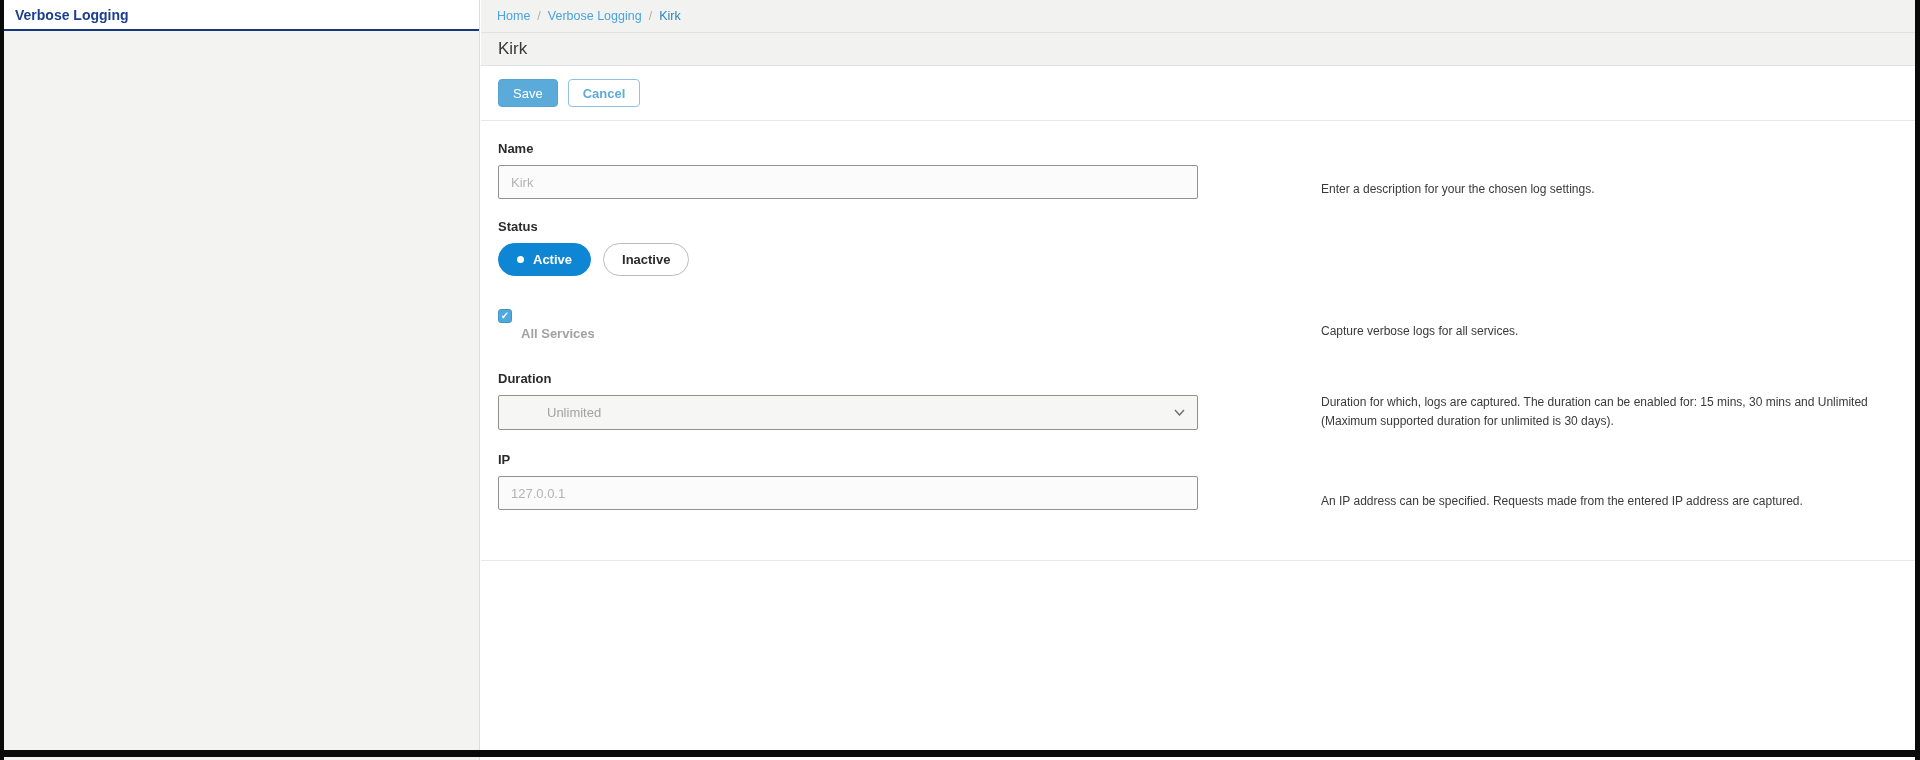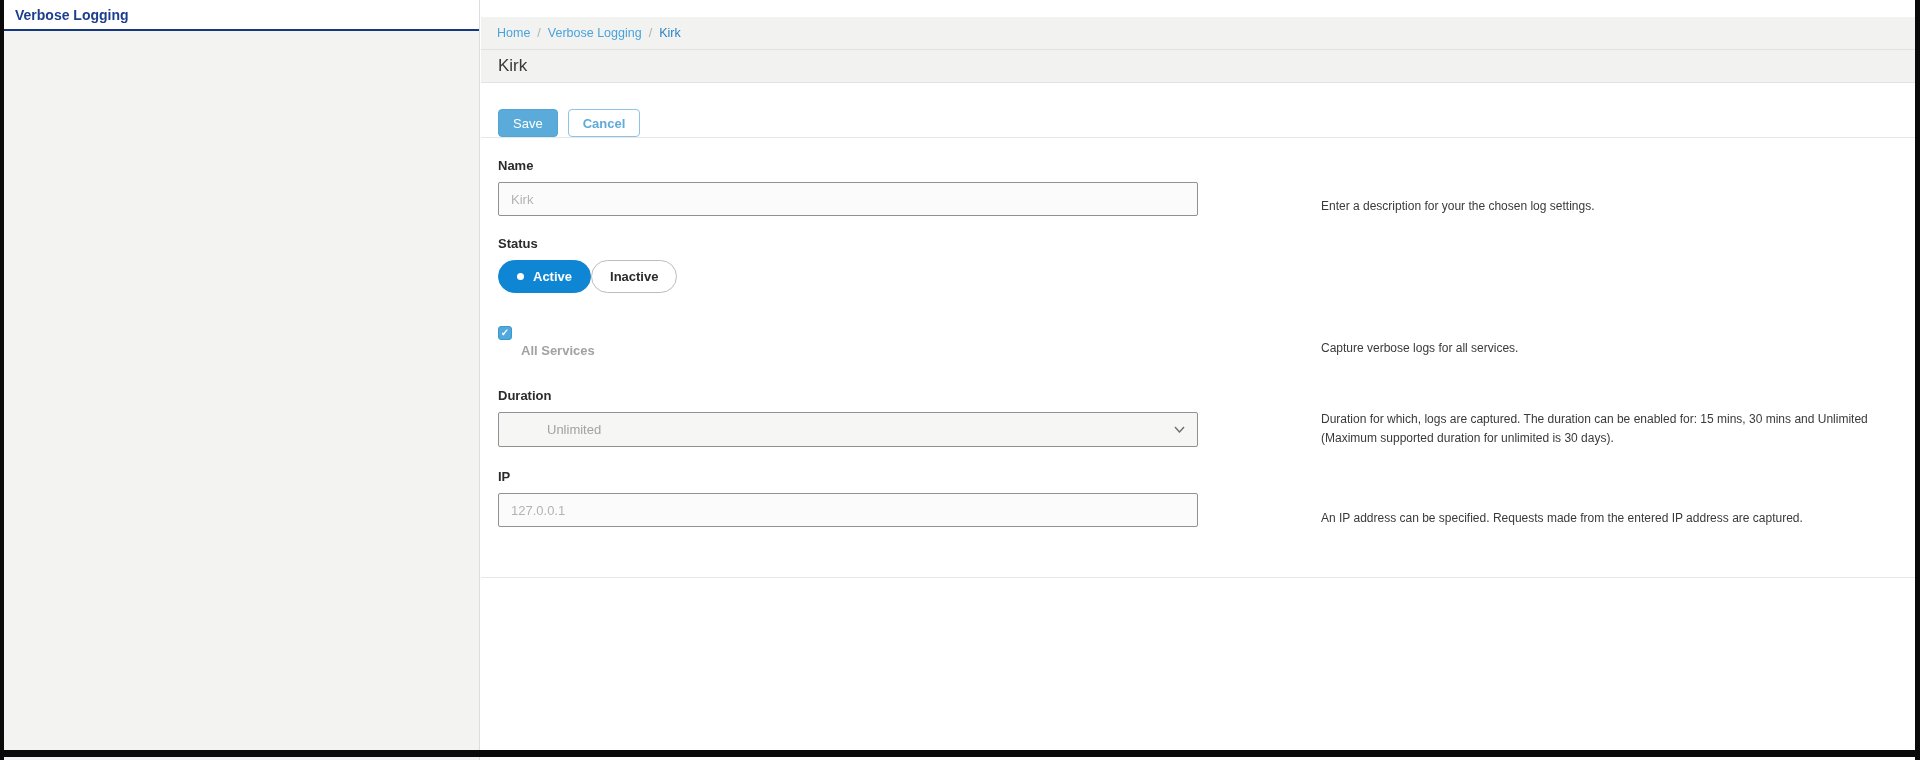--- a/index.html
+++ b/index.html
@@ -10,31 +10,31 @@
   .edge-left  { position:absolute; left:0; top:0; width:4px;  height:760px; background:#0a0a0a; z-index:50; }
   .edge-right { position:absolute; right:0; top:0; width:5px; height:760px; background:#0a0a0a; z-index:50; }
   .edge-bottom{ position:absolute; left:0; top:750px; width:1920px; height:7px; background:#0a0a0a; z-index:60; }
 
   
   .sidebar { position:absolute; left:4px; top:0; width:476px; height:760px; background:#f3f3f2; border-right:1px solid #ddd; }
   .sidebar-header { height:31px; background:#fff; border-bottom:2px solid #16387f; display:flex; align-items:center; padding-left:11px; }
   .sidebar-title { color:#1b3e8f; font-size:14px; font-weight:bold; }
 
   
-  .main { position:absolute; left:481px; top:17px; right:5px; height:676px; background:#fff; }
+  .main { position:absolute; left:481px; top:0; right:5px; height:676px; background:#fff; }
 
   .breadcrumb-bar { height:33px; background:#f2f2f1; border-bottom:1px solid #e2e2e2; display:flex; align-items:center; padding-left:16px; }
   .crumb { font-size:12.5px; color:#4aa3db; text-decoration:none; cursor:pointer; }
   .crumb.current { color:#2e84c4; }
   .crumb-sep { font-size:12.5px; color:#b0b0b0; margin:0 7px; }
 
   .title-bar { height:33px; background:#f2f2f1; border-bottom:1px solid #e2e2e2; display:flex; align-items:center; padding-left:17px; }
   .page-title { font-size:17px; color:#3a3a3a; }
 
-  .toolbar { height:55px; display:flex; align-items:flex-end; padding-left:17px; border-bottom:1px solid #e7e7e7; background:#fff; }
+  .toolbar { height:55px; display:flex; align-items:center; padding-left:17px; border-bottom:1px solid #e7e7e7; background:#fff; }
   .btn { font-size:13px; border-radius:4px; height:28px; padding:0 14px; cursor:pointer; font-family:inherit; }
   .btn-save { background:#5aabd9; border:1px solid #54a5d4; color:#fff; margin-right:10px; }
   .btn-cancel { background:#fff; border:1px solid #8ec3e6; color:#5fabd9;font-weight:bold; }
 
   .form { padding:20px 0 0 17px; border-bottom:1px solid #e8e8e8; min-height:402px; background:#fff; }
   .row { display:flex; align-items:flex-end; }
   .field-col { width:700px; flex:0 0 700px; }
   .help-col { margin-left:123px; flex:1; max-width:592px; font-size:12px; color:#3a3a3a; line-height:1.55; }
   .help-offset-input { padding-top:30px; }
   .help-offset-inline { padding-top:2px; }
@@ -44,21 +44,21 @@
   .text-input { width:700px; height:34px; border:1px solid #919191; border-radius:2px; background:#fbfbfb;
     font-size:13px; color:#444; padding:0 12px; font-family:inherit; }
   .text-input::placeholder { color:#b3b3b3; opacity:1; }
 
   .row-name { margin-bottom:20px; }
   .row-status { margin-bottom:14px;margin-top:10px; }
   .row-services { margin-bottom:22px; }
   .row-duration { margin-bottom:22px; }
   .row-ip { padding-bottom:50px; }
 
-  .pill-group { display:flex; }
+  .pill-group { display:flex; gap:12px; }
   .pill { height:33px; border-radius:17px; display:flex; align-items:center; padding:0 18px;
     font-size:13px; font-weight:bold; cursor:pointer; }
   .pill.selected { background:#0e86d3; color:#fff; border:1px solid #0e86d3; }
   .pill.selected .pill-dot { width:7px; height:7px; border-radius:50%; background:#fff; margin-right:9px; }
   .pill.unselected { background:#fff; color:#2b2b2b; border:1px solid #bcbcbc; }
 
   .checkbox-row { display:flex; align-items:center; }
   .checkbox { width:14px; height:14px; border-radius:3px; background:#4fa9dc; border:1px solid #3c97cc;
     display:flex; align-items:center; justify-content:center; cursor:pointer; }
   .checkbox .check-glyph { color:#fff; font-size:10px; line-height:1; font-weight:bold; }

